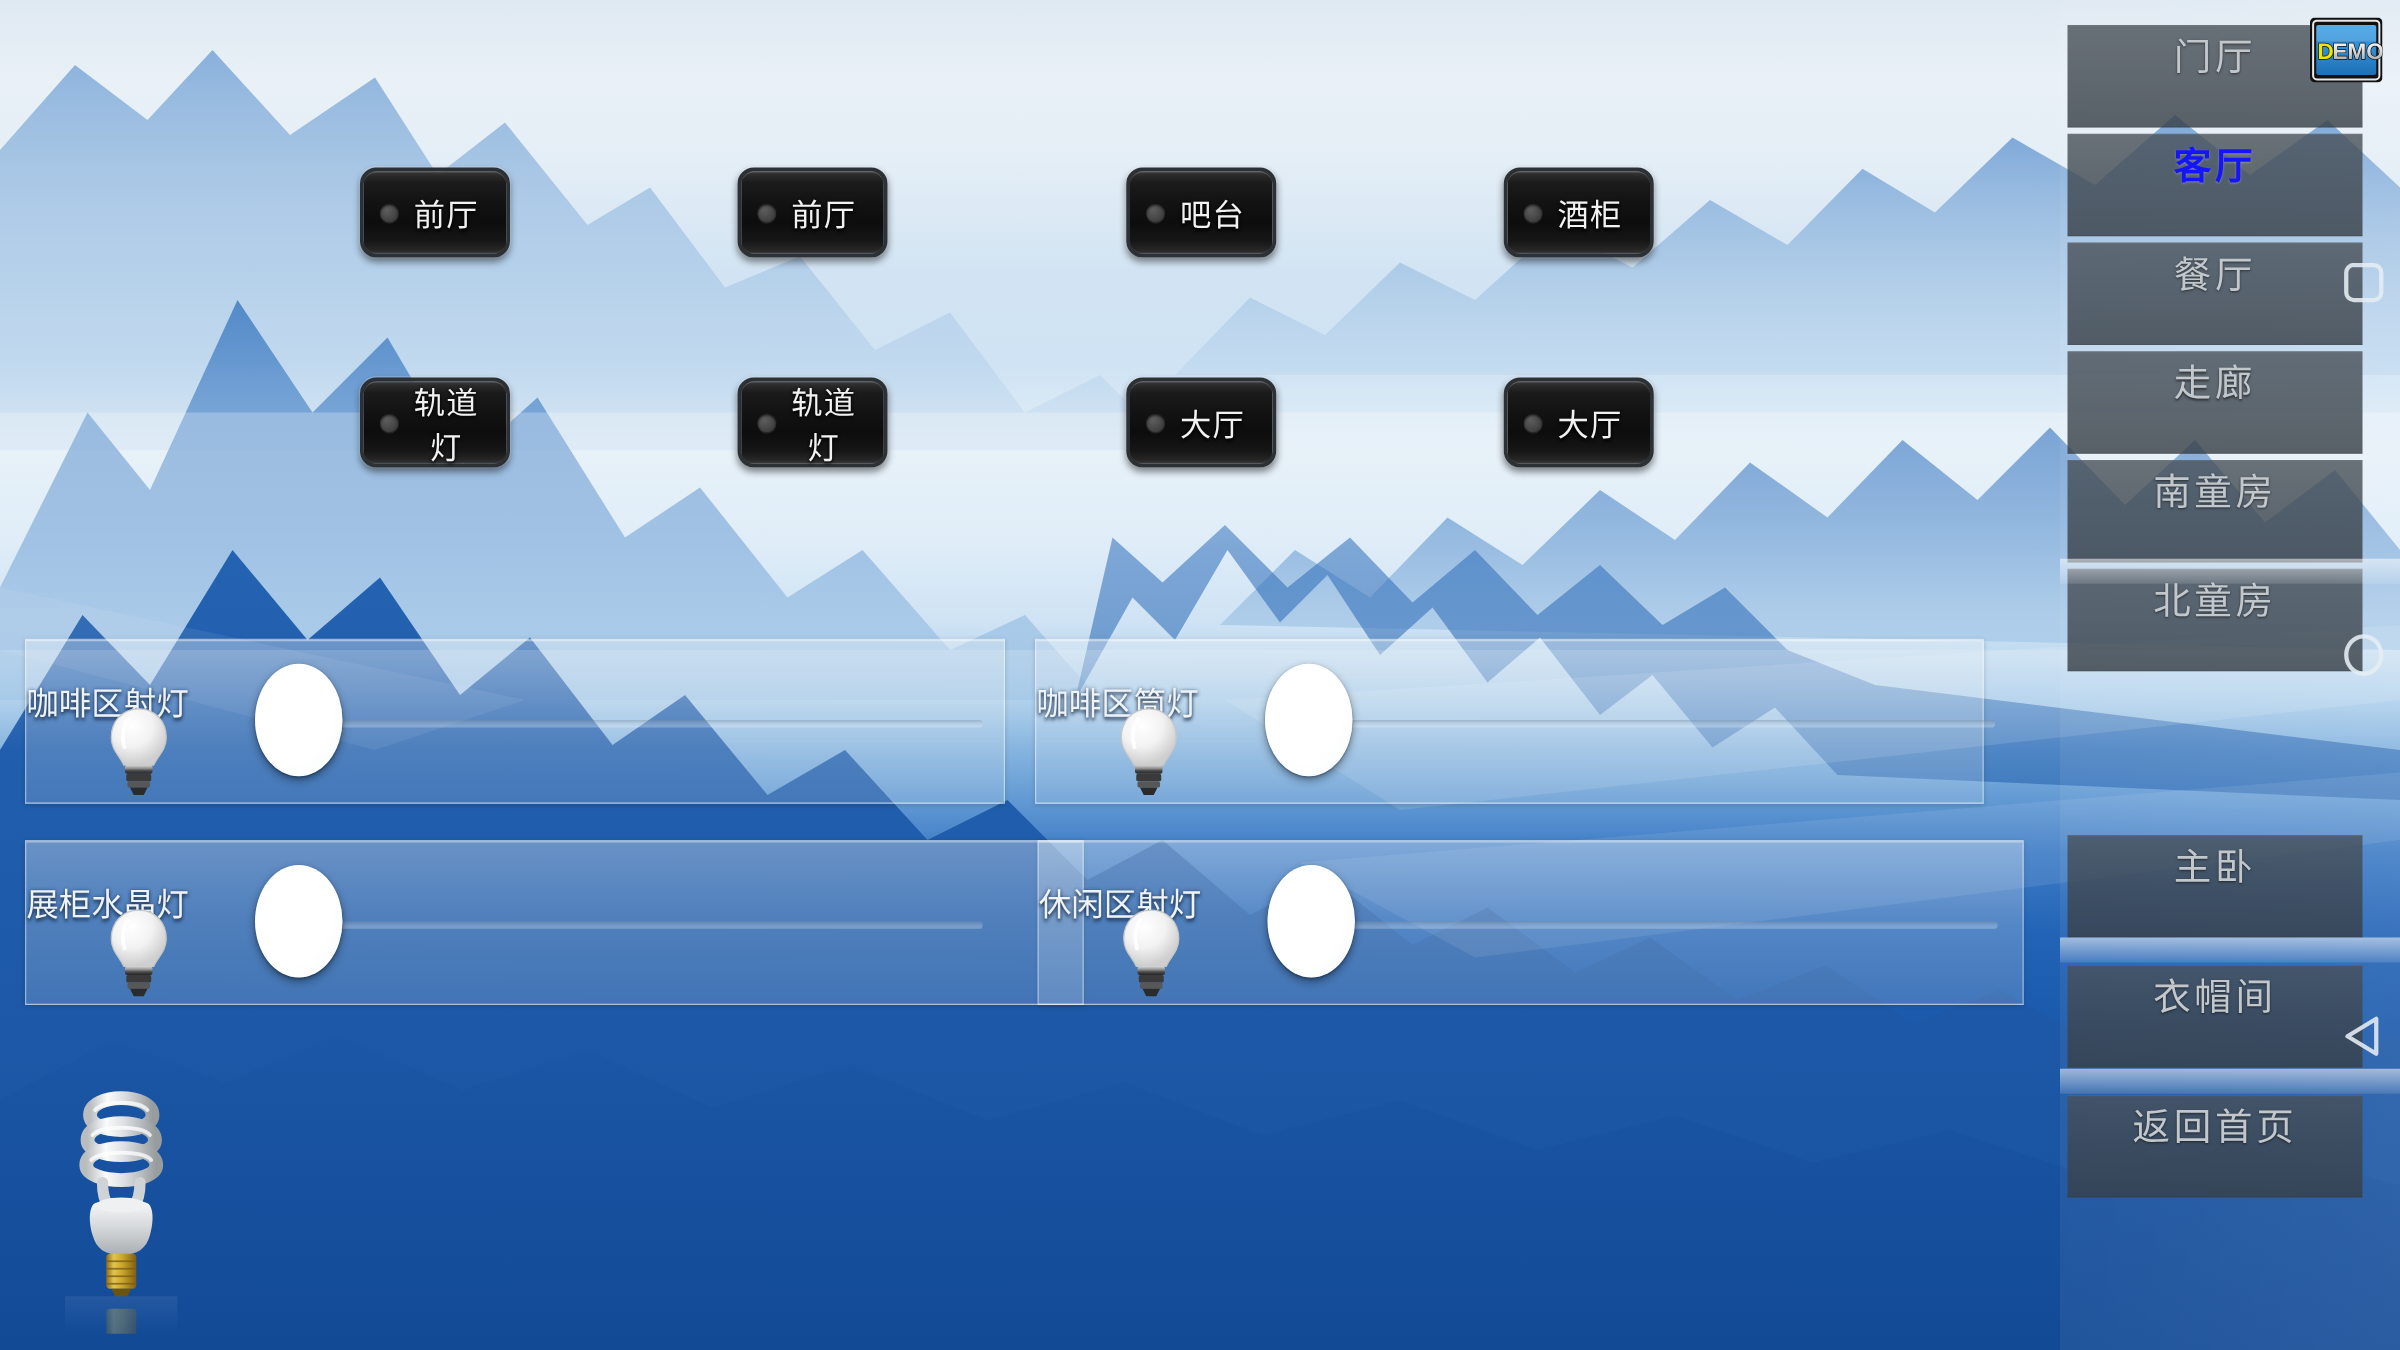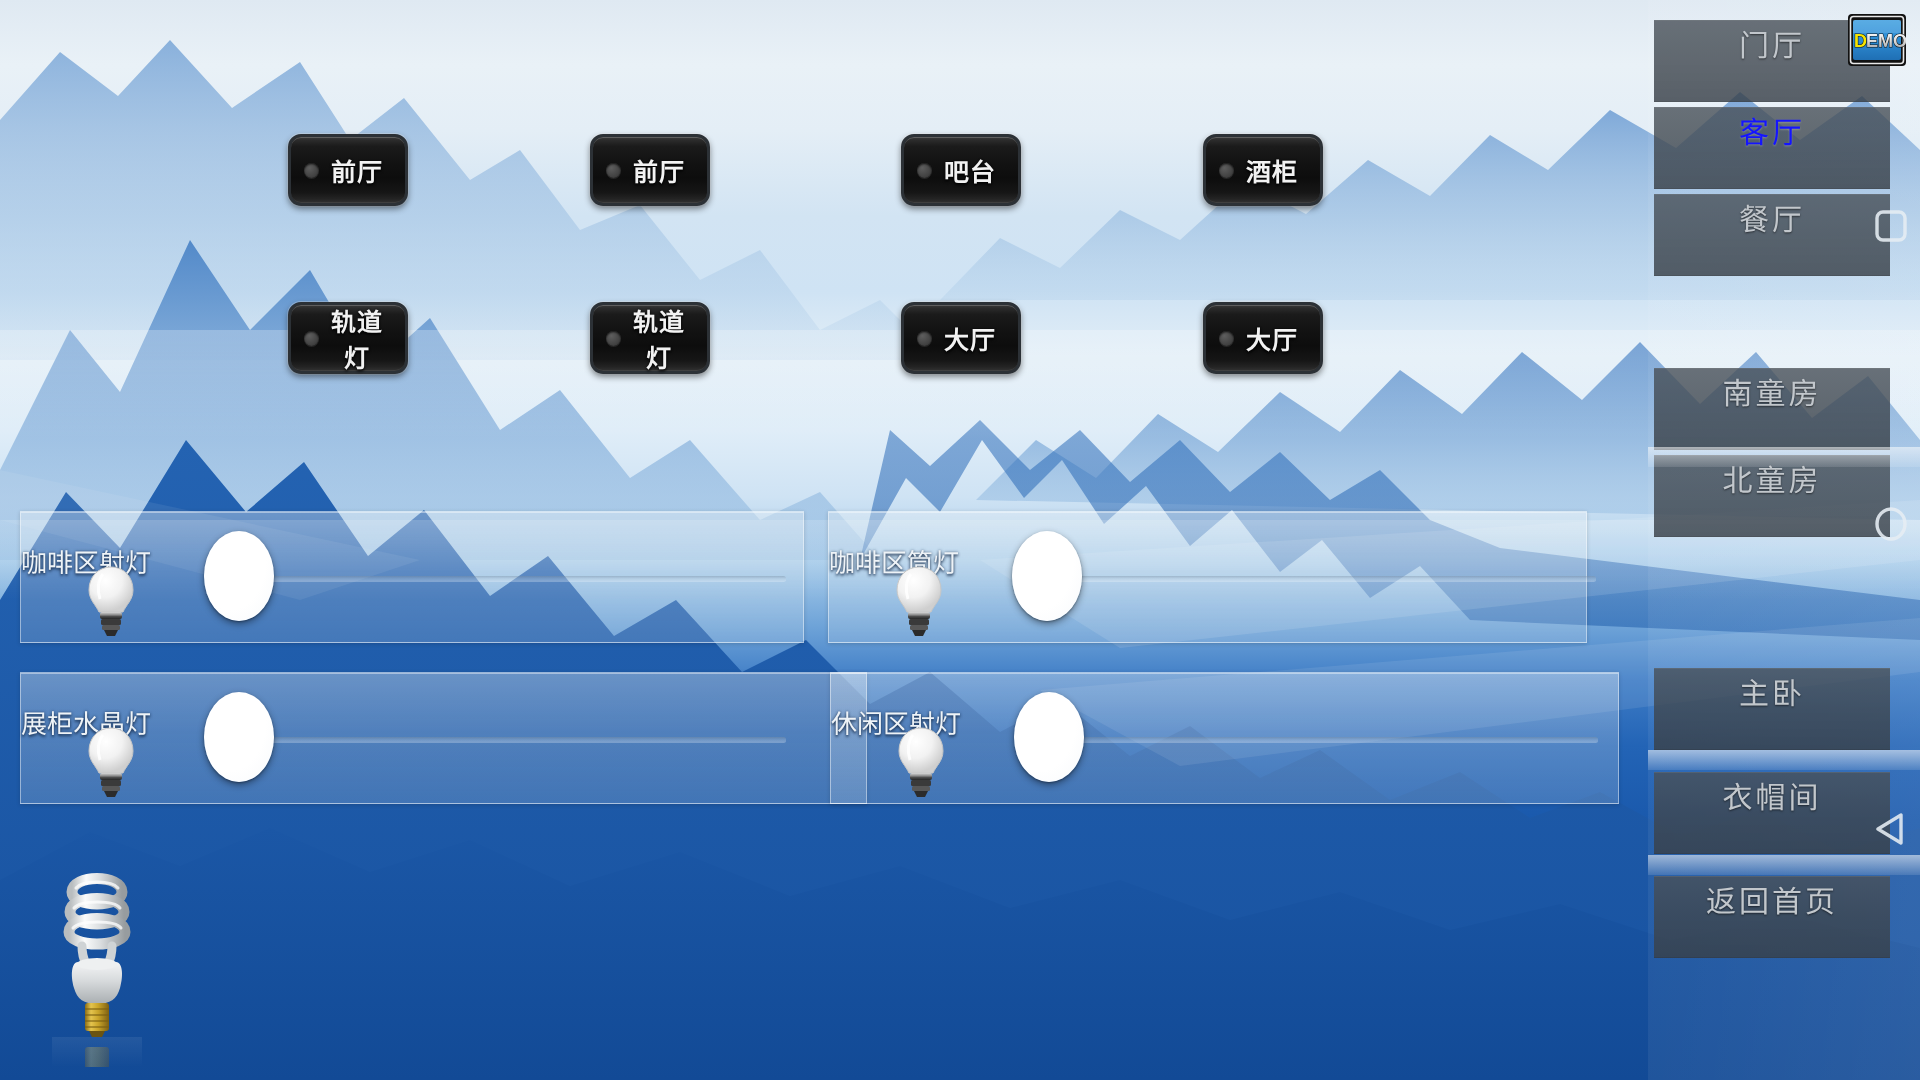--- a/index.html
+++ b/index.html
@@ -47,21 +47,21 @@
   }
   .scene-led{
     width:15px;height:15px;border-radius:50%;
     margin-left:13px;flex:0 0 auto;
     background:radial-gradient(circle at 36% 33%, #5e5e5e 0%, #4a4a4a 45%, #333 100%);
     box-shadow:inset 0 1px 2px rgba(0,0,0,.75), 0 1px 0 rgba(255,255,255,.10);
   }
   .scene-label{
     flex:1 1 auto;text-align:center;
     padding-right:10px;
-    font-size:25px;font-weight:700;color:#f2f2f2;
+    font-size:25px;font-weight:400;color:#f2f2f2;
     letter-spacing:1px;
     text-shadow:0 2px 3px rgba(0,0,0,.9), 0 0 2px rgba(0,0,0,.8);
     user-select:none;
   }
 
   
   .dimmers{position:absolute;left:0;top:0;z-index:5;}
   .dim-panel{
     position:absolute;
     box-sizing:border-box;
@@ -114,21 +114,21 @@
   }
   .nav-label{
     font-size:30px;letter-spacing:3px;font-weight:500;
     color:#c2c7cc;
     text-shadow:0 1px 2px rgba(0,0,0,.55);
     user-select:none;
   }
   .nav-item.active .nav-label{
     color:#1414ff;
     text-shadow:0 1px 2px rgba(255,255,255,.28);
-    font-weight:400;
+    font-weight:700;
   }
   
   .nav-sheen{
     position:absolute;right:0;height:20px;width:272px;
     background:linear-gradient(to bottom, rgba(255,255,255,.55), rgba(255,255,255,.12));
     pointer-events:none;
   }
 
   
   .demo-logo{
@@ -393,20 +393,23 @@
 
     <div class="nav-item" style="top:20px">
       <span class="nav-label">门厅</span>
     </div>
     <div class="nav-item active" style="top:107px">
       <span class="nav-label">客厅</span>
     </div>
     <div class="nav-item" style="top:194px">
       <span class="nav-label">餐厅</span>
     </div>
+    <div class="nav-item" style="top:281px">
+      <span class="nav-label">走廊</span>
+    </div>
     <div class="nav-item" style="top:368px">
       <span class="nav-label">南童房</span>
     </div>
     <div class="nav-item" style="top:455px">
       <span class="nav-label">北童房</span>
     </div>
     <div class="nav-item" style="top:668px">
       <span class="nav-label">主卧</span>
     </div>
     <div class="nav-item" style="top:772px">

